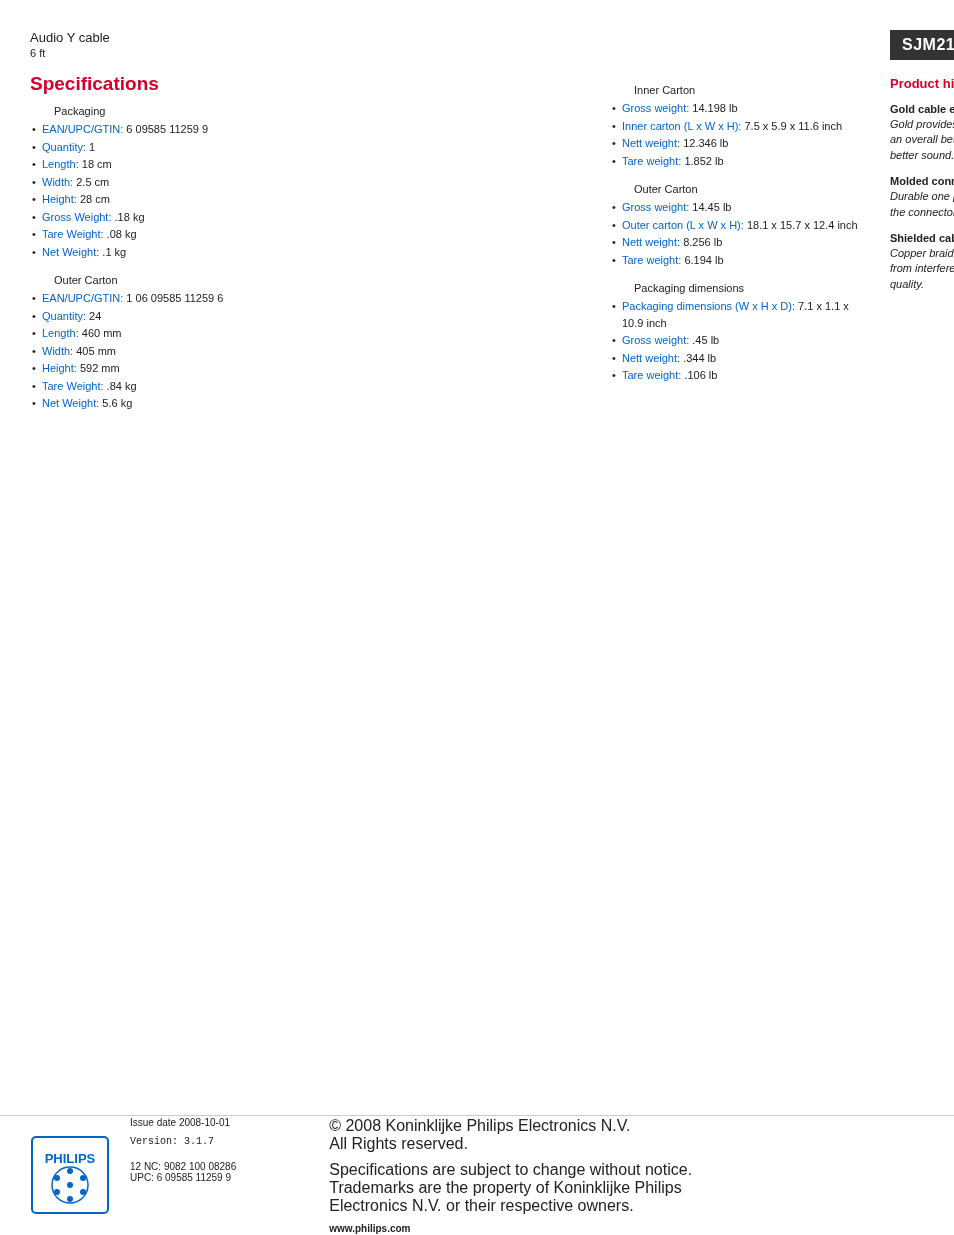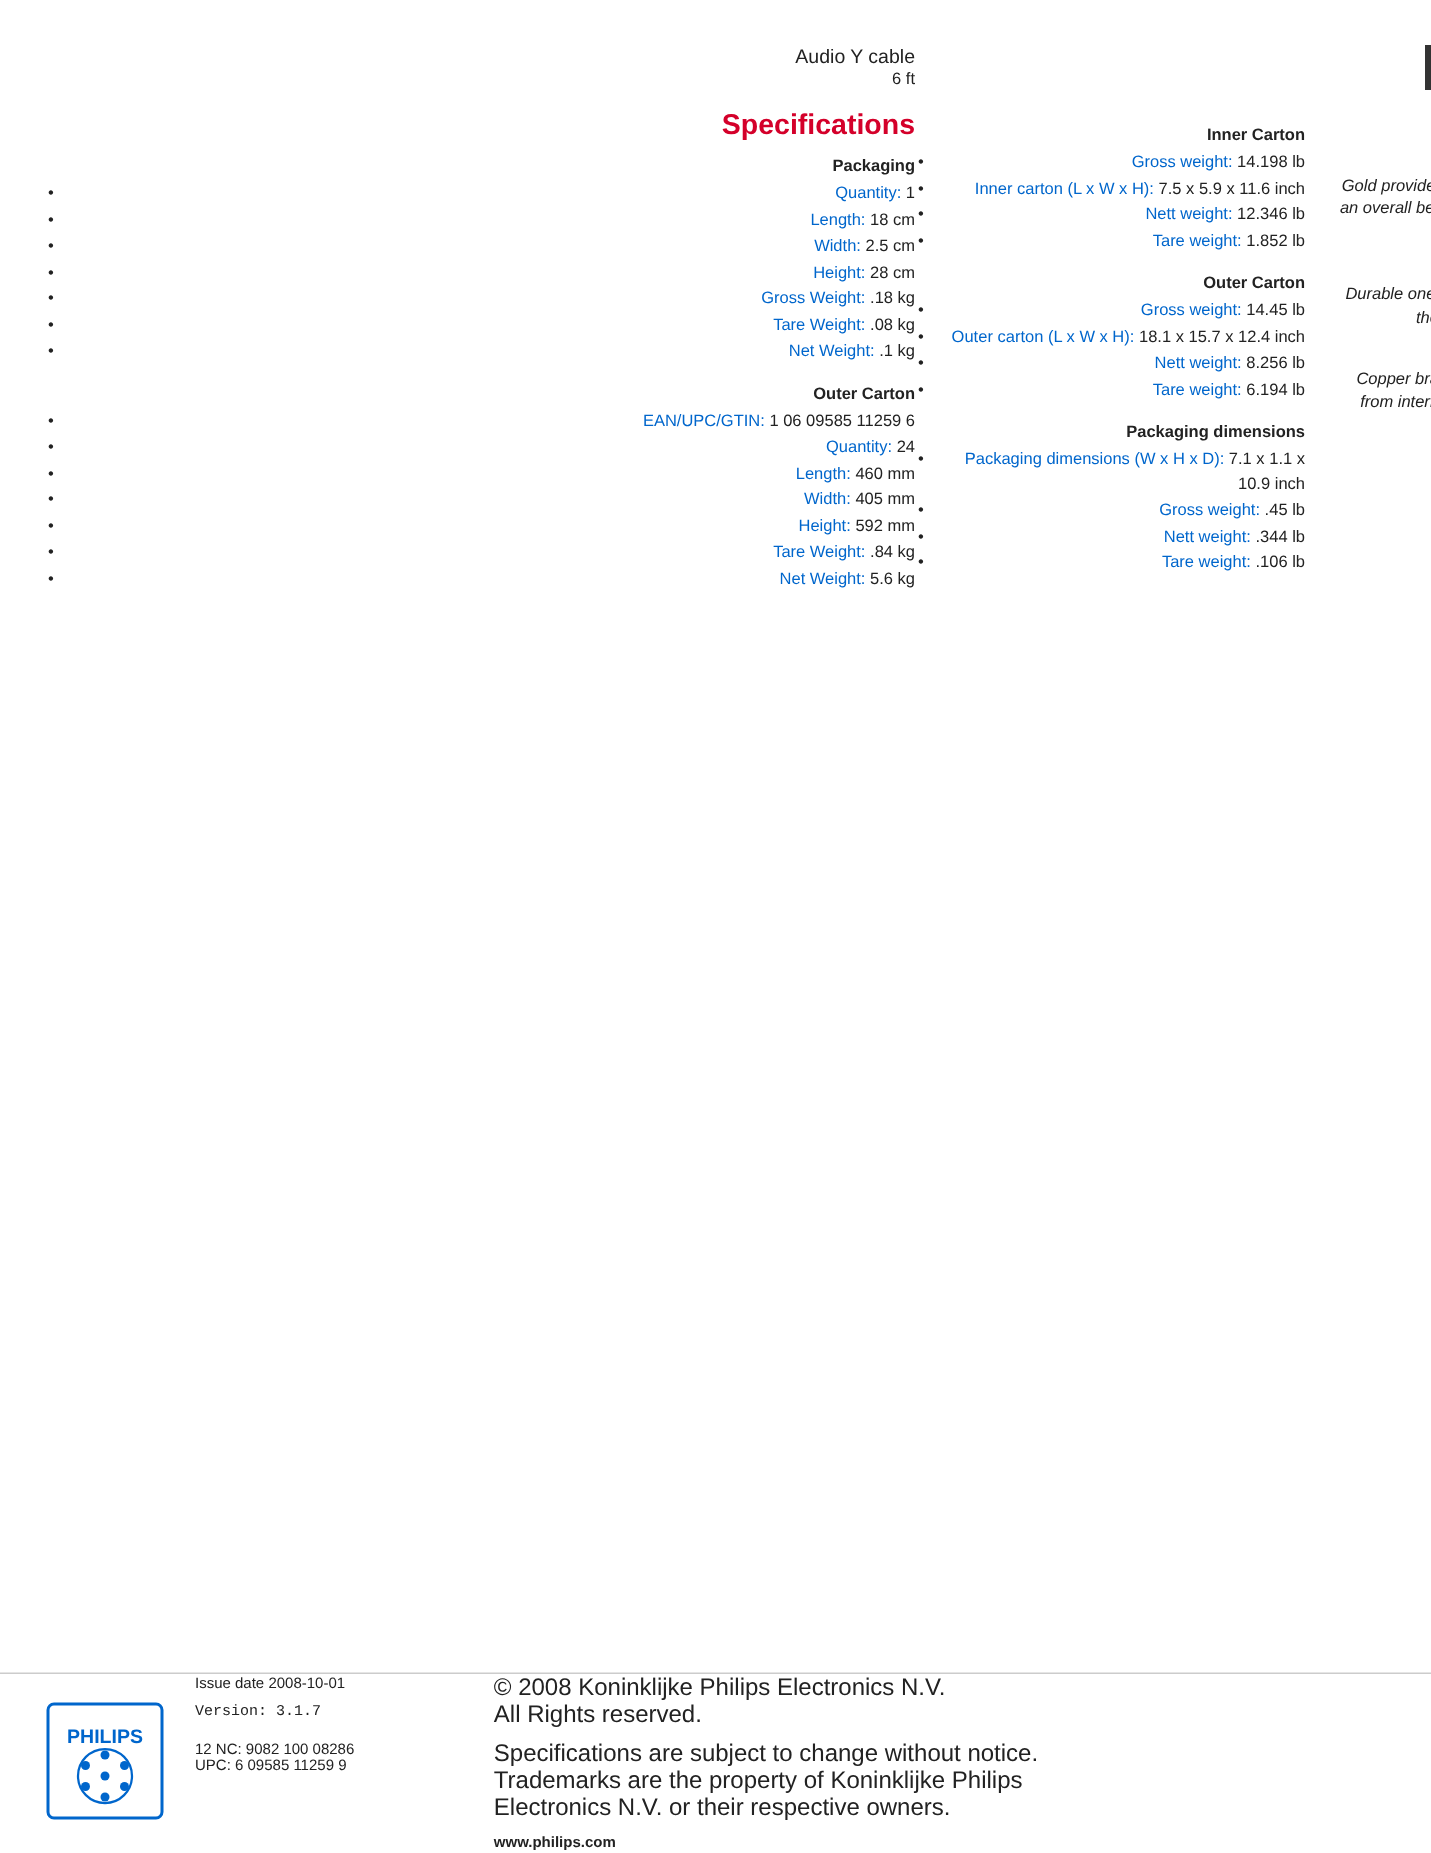--- a/index.html
+++ b/index.html
@@ -9,21 +9,20 @@
       color: #222;
       background: #fff;
       width: 954px;
       min-height: 1235px;
       position: relative;
     }
     .main-content {
       padding: 30px 30px 0 30px;
       display: flex;
       gap: 0;
-      text-align: right;
     }
     .left-column {
       width: 580px;
       flex-shrink: 0;
     }
     .right-column {
       flex: 1;
       padding-left: 20px;
     }
     .product-title {
@@ -41,21 +40,21 @@
       font-size: 19px;
       font-weight: bold;
       color: #d4002a;
       margin-bottom: 10px;
     }
     .spec-group {
       margin-bottom: 14px;
     }
     .spec-group-title {
       font-size: 11px;
-      font-weight: bold;
+      font-weight: normal;
       color: #222;
       margin-bottom: 4px;
       padding-left: 24px;
     }
     .spec-list {
       list-style: none;
       padding: 0;
     }
     .spec-list li {
       font-size: 11px;
@@ -165,20 +164,21 @@
 <div class="main-content">
 
   <div class="left-column">
     <p class="product-title">Audio Y cable</p>
     <p class="product-subtitle">6 ft</p>
     <h2 class="section-heading">Specifications</h2>
 
     <div class="spec-group">
       <div class="spec-group-title">Packaging</div>
       <ul class="spec-list">
+        <li><span class="spec-label">EAN/UPC/GTIN: </span><span class="spec-value">6 09585 11259 9</span></li>
         <li><span class="spec-label">Quantity: </span><span class="spec-value">1</span></li>
         <li><span class="spec-label">Length: </span><span class="spec-value">18 cm</span></li>
         <li><span class="spec-label">Width: </span><span class="spec-value">2.5 cm</span></li>
         <li><span class="spec-label">Height: </span><span class="spec-value">28 cm</span></li>
         <li><span class="spec-label">Gross Weight: </span><span class="spec-value">.18 kg</span></li>
         <li><span class="spec-label">Tare Weight: </span><span class="spec-value">.08 kg</span></li>
         <li><span class="spec-label">Net Weight: </span><span class="spec-value">.1  kg</span></li>
       </ul>
     </div>
 

